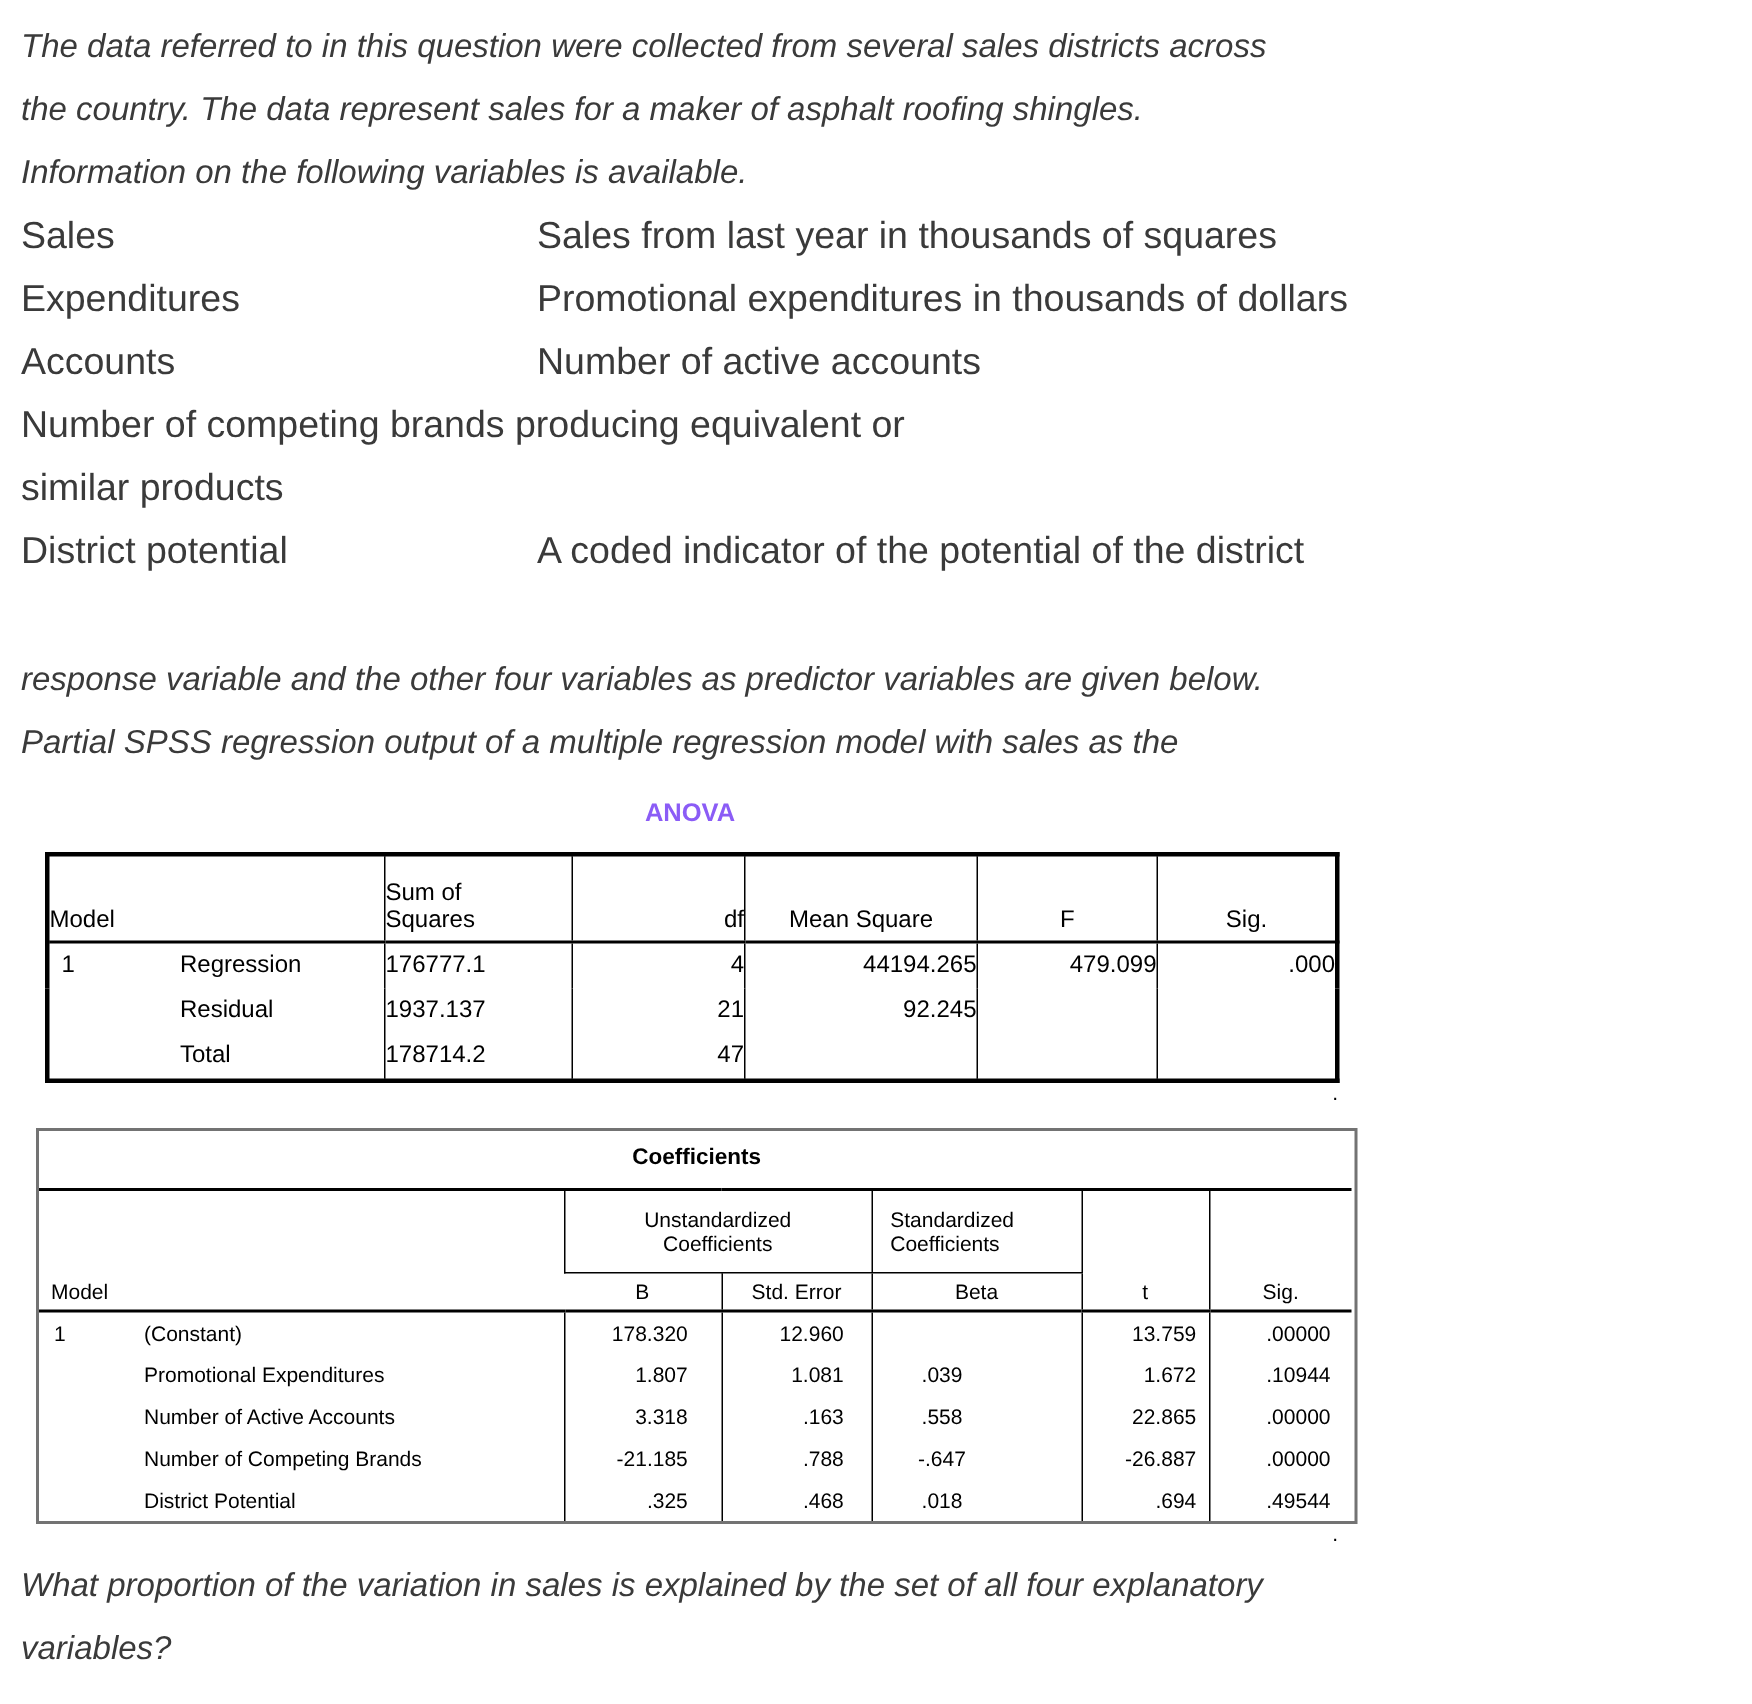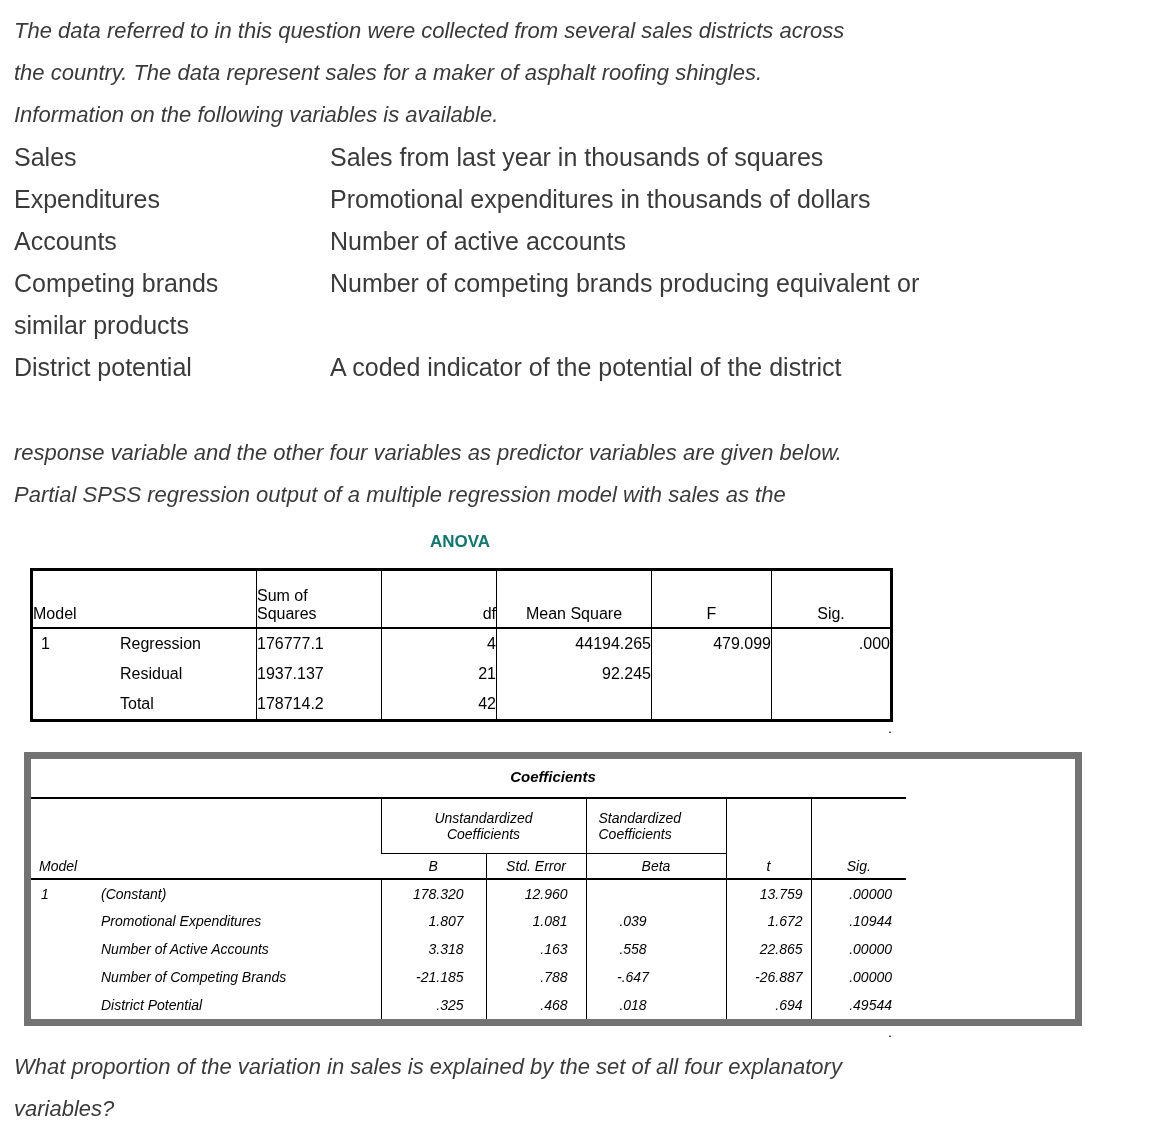--- a/index.html
+++ b/index.html
@@ -7,54 +7,54 @@
   body {
     width: 1168px; height: 1136px; overflow: hidden;
     font-family: "Liberation Sans", sans-serif;
     color: #3a3a3a;
   }
   .page { padding: 10px 14px 0 14px; }
 
   
   .body-text { font-size: 22px; line-height: 42px; font-style: italic; }
   .line { white-space: nowrap; }
-  .var-row { display: flex; font-size: 25px; line-height: 42px; }
+  .var-row { display: flex; font-size: 25px; line-height: 42px; gap: 28px; }
   .var-term { width: 316px; flex: none; white-space: nowrap; }
   .var-def { white-space: nowrap; }
   .spacer { height: 44px; }
 
   
   .spss { color: #000; }
   table { border-collapse: collapse; table-layout: fixed; }
   td { overflow: hidden; }
   .pre { white-space: pre-line; }
   .dot-row { text-align: right; padding-right: 262px; font-size: 14px; line-height: 12px; color: #000; }
 
   
   .anova-wrap { margin: 16px 0 0 16px; width: 860px; }
-  .anova-title { text-align: center; font-weight: bold; font-size: 17px; margin-bottom: 16px; color:#0f766e; }
+  .anova-title { text-align: center; font-weight: bold; font-size: 17px; margin-bottom: 16px; color:#8b5cf6; }
   table.anova { width: 860px; border: 3px solid #000; font-size: 16px; margin-top: 2px; }
   table.anova td { border-left: 1px solid #000; padding: 2px 0; }
   table.anova td:first-child { border-left: none; }
   table.anova tr.hdr td { border-bottom: 2px solid #000; height: 58px; vertical-align: bottom; padding-bottom: 4px; }
   table.anova tr.data td { height: 31px; vertical-align: middle; }
   .th-model { text-align: left; padding-left: 8px; }
   .th-ss { text-align: left; padding-left: 28px; }
   .th-df { text-align: right; padding-right: 32px; }
   .th-ms, .th-f, .th-sig { text-align: center; }
   .td-ss { text-align: left; padding-left: 10px; margin-left: 28px; }
   .td-df { text-align: right; padding-right: 32px; }
   .td-ms { text-align: right; padding-right: 28px; }
   .td-f  { text-align: right; padding-right: 28px; }
   .td-sig{ text-align: right; padding-right: 20px; }
   .mwrap { display: flex; }
   .mnum-a { flex: none; width: 87px; padding-left: 8px; }
 
   
-  .coef-wrap { margin: 18px 0 0 10px; width: 1058px; border: 7px solid #737373; font-style: italic; }
+  .coef-wrap { margin: 18px 0 0 10px; width: 881px; border: 2px solid #737373; }
   .coef-title { height: 38px; text-align: center; font-weight: bold; font-size: 15px; padding-top: 9px; color:#000; }
   table.coef { width: 875px; font-size: 14px; border-top: 2px solid #000; }
   table.coef td { border-left: 1px solid #000; }
   table.coef td:first-child { border-left: none; }
   tr.ghdr td.group { height: 55px; border-bottom: 1px solid #000; vertical-align: middle; }
   td.group-unstd { text-align: center; }
   td.group-std { text-align: left; padding-left: 12px; }
   td.tall { vertical-align: bottom; text-align: center; border-bottom: 2px solid #000; padding-bottom: 4px; }
   td.model-tall { vertical-align: bottom; text-align: left; padding-left: 8px; border-bottom: 2px solid #000; padding-bottom: 4px; }
   tr.chdr td { height: 26px; border-bottom: 2px solid #000; text-align: center; vertical-align: middle; }
@@ -86,21 +86,20 @@
     </div>
     <div class="var-row">
       <span class="var-term">Expenditures</span>
       <span class="var-def">Promotional expenditures in thousands of dollars</span>
     </div>
     <div class="var-row">
       <span class="var-term">Accounts</span>
       <span class="var-def">Number of active accounts</span>
     </div>
     <div class="var-row">
-      <span class="var-term">Competing brands</span>
       <span class="var-def">Number of competing brands producing equivalent or</span>
     </div>
     <div class="var-row">
       <span class="var-term">similar products</span>
       <span class="var-def"></span>
     </div>
     <div class="var-row">
       <span class="var-term">District potential</span>
       <span class="var-def">A coded indicator of the potential of the district</span>
     </div>
@@ -161,21 +160,21 @@
         <td class="td-sig"></td>
       </tr>
       <tr class="data">
         <td>
           <div class="mwrap">
             <span class="mnum-a"></span>
             <span>Total</span>
           </div>
         </td>
         <td class="td-ss">178714.2</td>
-        <td class="td-df">42</td>
+        <td class="td-df">47</td>
         <td class="td-ms"></td>
         <td class="td-f"></td>
         <td class="td-sig"></td>
       </tr>
     </tbody>
       </table>
   </div>
   <div class="dot-row">.</div>
 
   <div class="coef-wrap spss">

